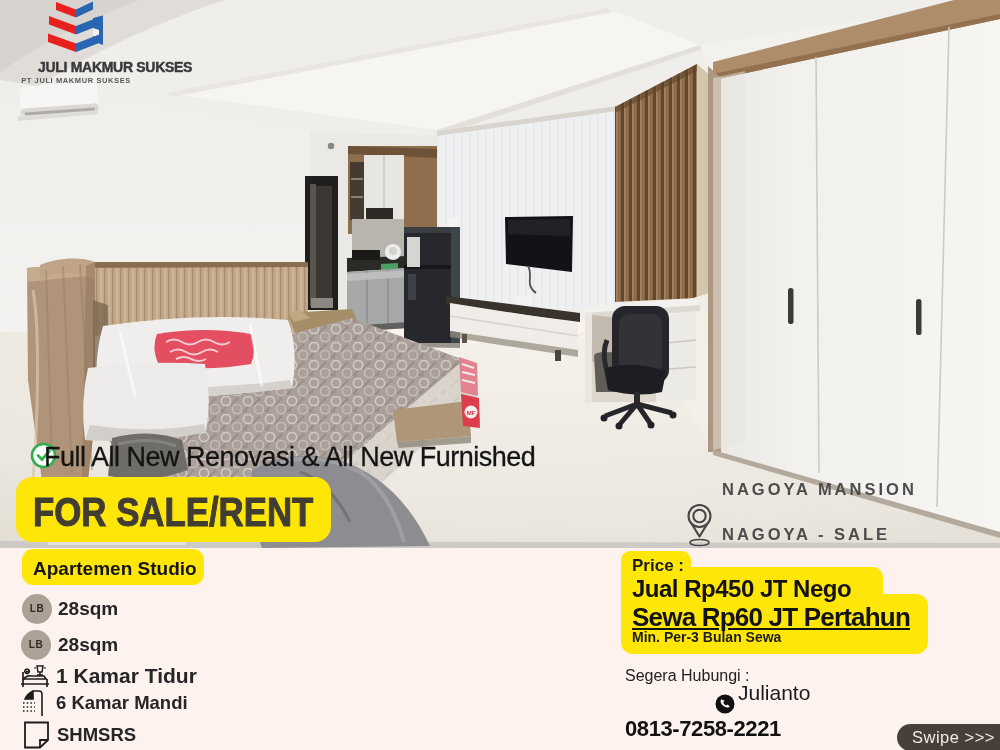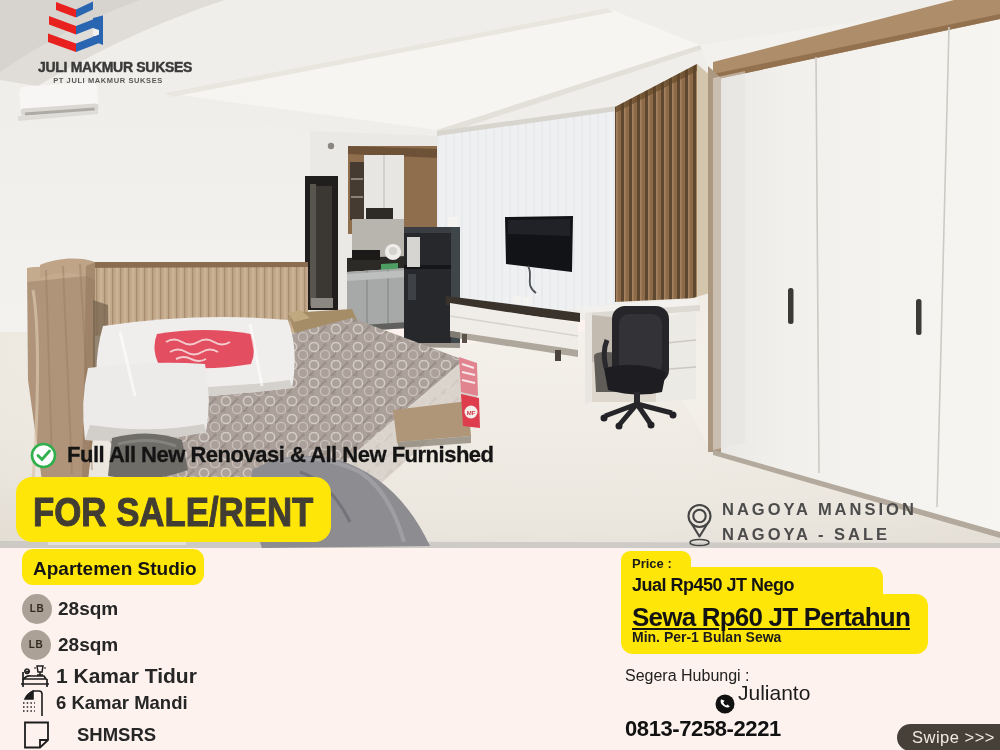--- a/index.html
+++ b/index.html
@@ -256,28 +256,28 @@
   <path d="M2 16 L29 26 L29 34.5 L2 24.5 Z" fill="#e8211f"></path>
   <path d="M29 26 L56 15.5 L56 24 L29 34.5 Z" fill="#2a65b2"></path>
   <path d="M46 18 L56 15.5 L56 45 L46 41 Z" fill="#2a65b2"></path>
   <path d="M46 28 L52 30 L52 38 L46 36 Z" fill="#f2f1ef"></path>
   <path d="M1 33.5 L29 43.5 L29 52 L1 42 Z" fill="#e8211f"></path>
   <path d="M29 43.5 L56 33 L56 41.5 L29 52 Z" fill="#2a65b2"></path>
 </svg>
 
 <div class="abs" style="left:0px;top:59px;width:152px;text-align:center;white-space:nowrap;font-size:14px;font-weight:bold;color:#3a3a3a;letter-spacing:-0.3px;margin-left:38px;-webkit-text-stroke:0.45px #3a3a3a;">JULI MAKMUR SUKSES</div>
 
-<div class="abs" style="left:0px;top:76px;width:152px;text-align:center;white-space:nowrap;font-size:7.5px;font-weight:bold;color:#585858;letter-spacing:0.6px;padding-left:32px;">PT JULI MAKMUR SUKSES</div>
+<div class="abs" style="left:0px;top:76px;width:152px;text-align:center;white-space:nowrap;font-size:7.5px;font-weight:bold;color:#585858;letter-spacing:0.6px;">PT JULI MAKMUR SUKSES</div>
 
 <svg class="abs" style="left:30px;top:442px" width="27" height="27" viewBox="0 0 27 27">
   <circle cx="13.5" cy="13.5" r="11.5" fill="#ffffff" stroke="#2fb04c" stroke-width="2.6"></circle>
   <path d="M8 13.5 L12 17.5 L19.5 9" fill="none" stroke="#2fb04c" stroke-width="2.8" stroke-linecap="round"></path>
 </svg>
 
-<div class="abs" style="left:67px;top:442px;font-size:22px;font-weight:bold;color:#141414;letter-spacing:-0.5px;-webkit-text-stroke:0.3px #141414;">Full All New Renovasi &amp; All New Furnished</div>
+<div class="abs" style="left:44px;top:442px;font-size:27px;font-weight:normal;color:#141414;letter-spacing:-0.5px;-webkit-text-stroke:0.3px #141414;">Full All New Renovasi &amp; All New Furnished</div>
 
 <div class="abs" style="left:16px;top:477px;width:315px;height:65px;background:#ffe609;border-radius:16px;"></div>
 
 <div class="abs" style="left:33px;top:490px;font-size:40px;font-weight:bold;color:#423d33;-webkit-text-stroke:1px #423d33;transform:scaleX(0.87);transform-origin:0 0;white-space:nowrap;">FOR SALE/RENT</div>
 
 <div class="abs" style="left:22px;top:549px;width:182px;height:36px;background:#ffe609;border-radius:11px;"></div>
 <div class="abs" style="left:33px;top:558px;font-size:19px;font-weight:bold;color:#141414;">Apartemen Studio</div>
 
 <div class="abs" style="left:22px;top:594px;width:30px;height:30px;border-radius:50%;background:#aba197;color:#322a20;font-size:10px;font-weight:bold;text-align:center;line-height:30px;letter-spacing:0.5px;">LB</div>
 
@@ -307,46 +307,46 @@
   </g>
 </svg>
 
 <div class="abs" style="left:56px;top:692px;font-size:18.5px;font-weight:bold;color:#262626;">6 Kamar Mandi</div>
 
 <svg class="abs" style="left:23px;top:721px" width="27" height="28" viewBox="0 0 27 28">
   <path d="M2 1.5 L25 1.5 L25 19 L17 26.5 L2 26.5 Z" fill="none" stroke="#1d1d1d" stroke-width="1.8"></path>
   <path d="M17 26.5 L17 19 L25 19" fill="none" stroke="#1d1d1d" stroke-width="1.8"></path>
 </svg>
 
-<div class="abs" style="left:57px;top:724px;font-size:18.5px;font-weight:bold;color:#262626;margin-left:20px;">SHMSRS</div>
+<div class="abs" style="left:57px;top:724px;font-size:18.5px;font-weight:bold;color:#262626;">SHMSRS</div>
 
 <svg class="abs" style="left:685px;top:503px" width="31" height="46" viewBox="0 0 31 46">
   <circle cx="14.5" cy="13" r="11" fill="none" stroke="#454545" stroke-width="2.1"></circle>
   <circle cx="14.5" cy="13" r="6.2" fill="none" stroke="#454545" stroke-width="2.1"></circle>
   <path d="M6.5 20.5 L14.5 33.5 L22.5 20.5" fill="none" stroke="#454545" stroke-width="2.1" stroke-linejoin="round"></path>
   <ellipse cx="14.5" cy="39.5" rx="9.5" ry="3" fill="none" stroke="#454545" stroke-width="1.5"></ellipse>
 </svg>
 
-<div class="abs" style="left:722px;top:500px;font-size:16.5px;font-weight:bold;color:#4c4c4c;letter-spacing:3px;">NAGOYA MANSION</div>
+<div class="abs" style="left:722px;top:480px;font-size:16.5px;font-weight:bold;color:#4c4c4c;letter-spacing:3px;">NAGOYA MANSION</div>
 
 <div class="abs" style="left:722px;top:525px;font-size:16.5px;font-weight:bold;color:#4c4c4c;letter-spacing:3px;">NAGOYA - SALE</div>
 
 <div class="abs" style="left:621px;top:551px;width:70px;height:30px;background:#ffe609;border-radius:9px 9px 0 0;"></div>
 
 <div class="abs" style="left:621px;top:567px;width:262px;height:38px;background:#ffe609;border-radius:0 10px 0 0;"></div>
 
 <div class="abs" style="left:621px;top:594px;width:307px;height:60px;background:#ffe609;border-radius:0 12px 12px 12px;"></div>
 
-<div class="abs" style="left:632px;top:556px;font-size:13px;font-weight:bold;color:#1c1c1c;">Price :</div>
-
-<div class="abs" style="left:632px;top:575px;font-size:18px;font-weight:bold;color:#131313;letter-spacing:-0.5px;text-align:center;">Jual Rp450 JT Nego</div>
+<div class="abs" style="left:632px;top:556px;font-size:17px;font-weight:bold;color:#1c1c1c;">Price :</div>
+
+<div class="abs" style="left:632px;top:575px;font-size:24px;font-weight:bold;color:#131313;letter-spacing:-0.5px;text-align:center;">Jual Rp450 JT Nego</div>
 
 <div class="abs" style="left:632px;top:602px;font-size:26px;font-weight:bold;color:#131313;letter-spacing:-0.8px;text-decoration:underline;">Sewa Rp60 JT Pertahun</div>
 
-<div class="abs" style="left:632px;top:629px;font-size:14px;font-weight:bold;color:#1c1c1c;">Min. Per-1 Bulan Sewa</div>
+<div class="abs" style="left:632px;top:629px;font-size:14px;font-weight:bold;color:#1c1c1c;">Min. Per-3 Bulan Sewa</div>
 
 <div class="abs" style="left:625px;top:667px;width:300px;text-align:left;font-size:16px;font-weight:normal;color:#222222;">Segera Hubungi :</div>
 
 <svg class="abs" style="left:715px;top:694px" width="20" height="20" viewBox="0 0 20 20">
   <circle cx="10" cy="10" r="9.5" fill="#111111"></circle>
   <path d="M6 5.2 q-1.5 4 2.6 6.8 q4 2.6 6.2 0.8 l-2 -2.4 l-1.8 1 q-2 -1 -2.8 -3 l1.4 -1.6 Z" fill="#ffffff"></path>
 </svg>
 
 <div class="abs" style="left:738px;top:681px;font-size:21px;font-weight:normal;color:#1b1b1b;">Julianto</div>
 

